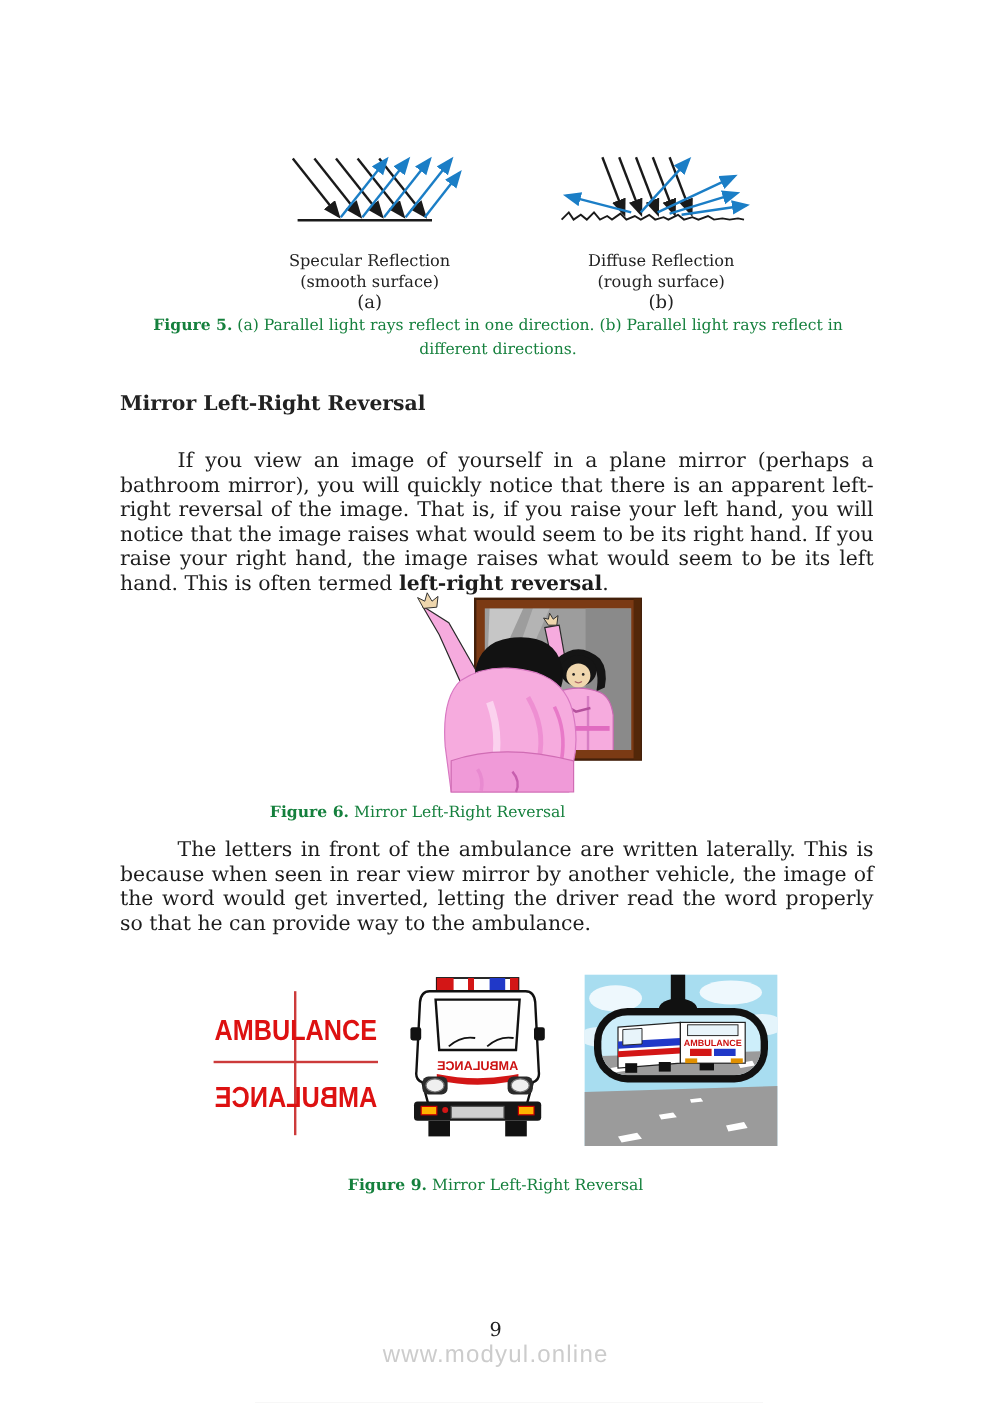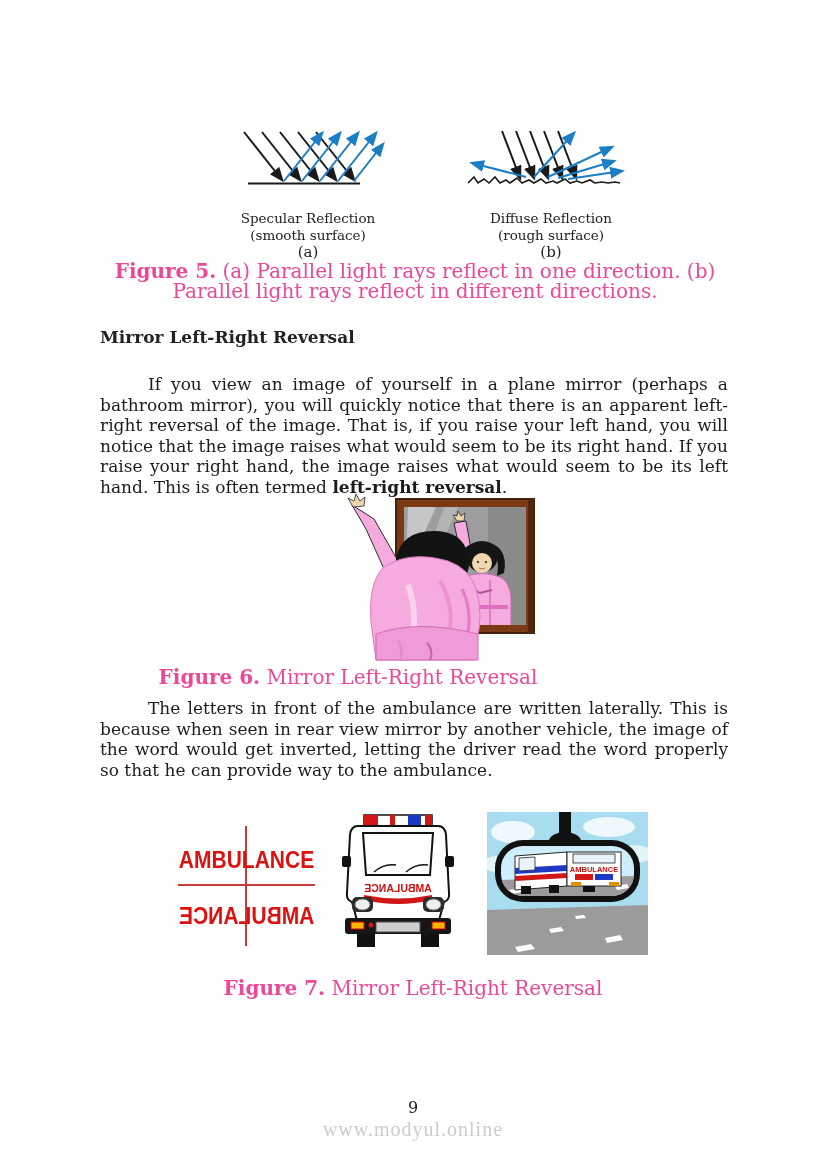--- a/index.html
+++ b/index.html
@@ -5,36 +5,36 @@
   html,body{margin:0;padding:0;background:#e9e9e9;}
   .page{
     position:relative;width:826px;height:1169px;background:#ffffff;
     margin:0 auto;overflow:hidden;
     font-family:"DejaVu Serif","Liberation Serif",serif;color:#1c1c1c;
   }
   .abs{position:absolute;}
   .center{text-align:center;}
   .diagram-label{font-size:13.5px;line-height:17px;text-align:center;color:#222;}
   .diagram-label .tag{font-size:15px;}
-  .fig-caption{font-size:20px;line-height:19.5px;color:#ec4899;}
+  .fig-caption{font-size:13px;line-height:19.5px;color:#15803d;}
   .fig-caption b{font-weight:bold;}
   .heading{font-size:17px;font-weight:bold;color:#222;}
   .body-text{font-size:17px;line-height:20.6px;text-align:justify;color:#1c1c1c;}
   .indent{text-indent:48px;}
   .ambulance-word{
     font-family:"Liberation Sans",sans-serif;font-weight:bold;
     color:#dd1111;font-size:21px;letter-spacing:0px;
     transform:scaleY(1.15);display:inline-block;white-space:nowrap;
   }
   .mirrored{transform:scaleX(-1) scaleY(1.15);}
   .redline-v{position:absolute;width:1.5px;background:#cc3b3b;}
   .redline-h{position:absolute;height:1.5px;background:#cc3b3b;}
   .page-number{font-size:16px;color:#222;}
   .watermark{
-    font-family:Liberation Serif, serif;font-size:20px;
+    font-family:Liberation Sans, sans-serif;font-size:20px;
     color:#cccccc;letter-spacing:1px;
   }
   svg text.amb-small{font-family:"Liberation Sans",sans-serif;font-weight:bold;fill:#cc1111;}
 </style>
 </head>
 <body>
 
 <div class="page">
 
   <svg class="abs" style="left:240px;top:126px;" width="146" height="66" viewBox="0 0 146 66">
@@ -251,19 +251,19 @@
         <rect x="84" y="70" width="10" height="4" fill="#e09000"></rect>
         <rect x="122" y="70" width="10" height="4" fill="#e09000"></rect>
         <rect x="34" y="74" width="10" height="8" fill="#111"></rect>
         <rect x="62" y="73" width="10" height="8" fill="#111"></rect>
         <rect x="96" y="74" width="12" height="6" fill="#111"></rect>
       </g>
     </g>
   </svg>
 
   <div class="abs fig-caption center" style="left:0;top:979px;width:826px;">
-    <b>Figure 7.</b><span> Mirror Left-Right Reversal</span>
+    <b>Figure 9.</b><span> Mirror Left-Right Reversal</span>
   </div>
 
   <div class="abs page-number center" style="left:0;top:1098px;width:826px;">9</div>
   <div class="abs watermark center" style="left:0;top:1118px;width:826px;">www.modyul.online</div>
 
 </div>
 
 </body></html>

